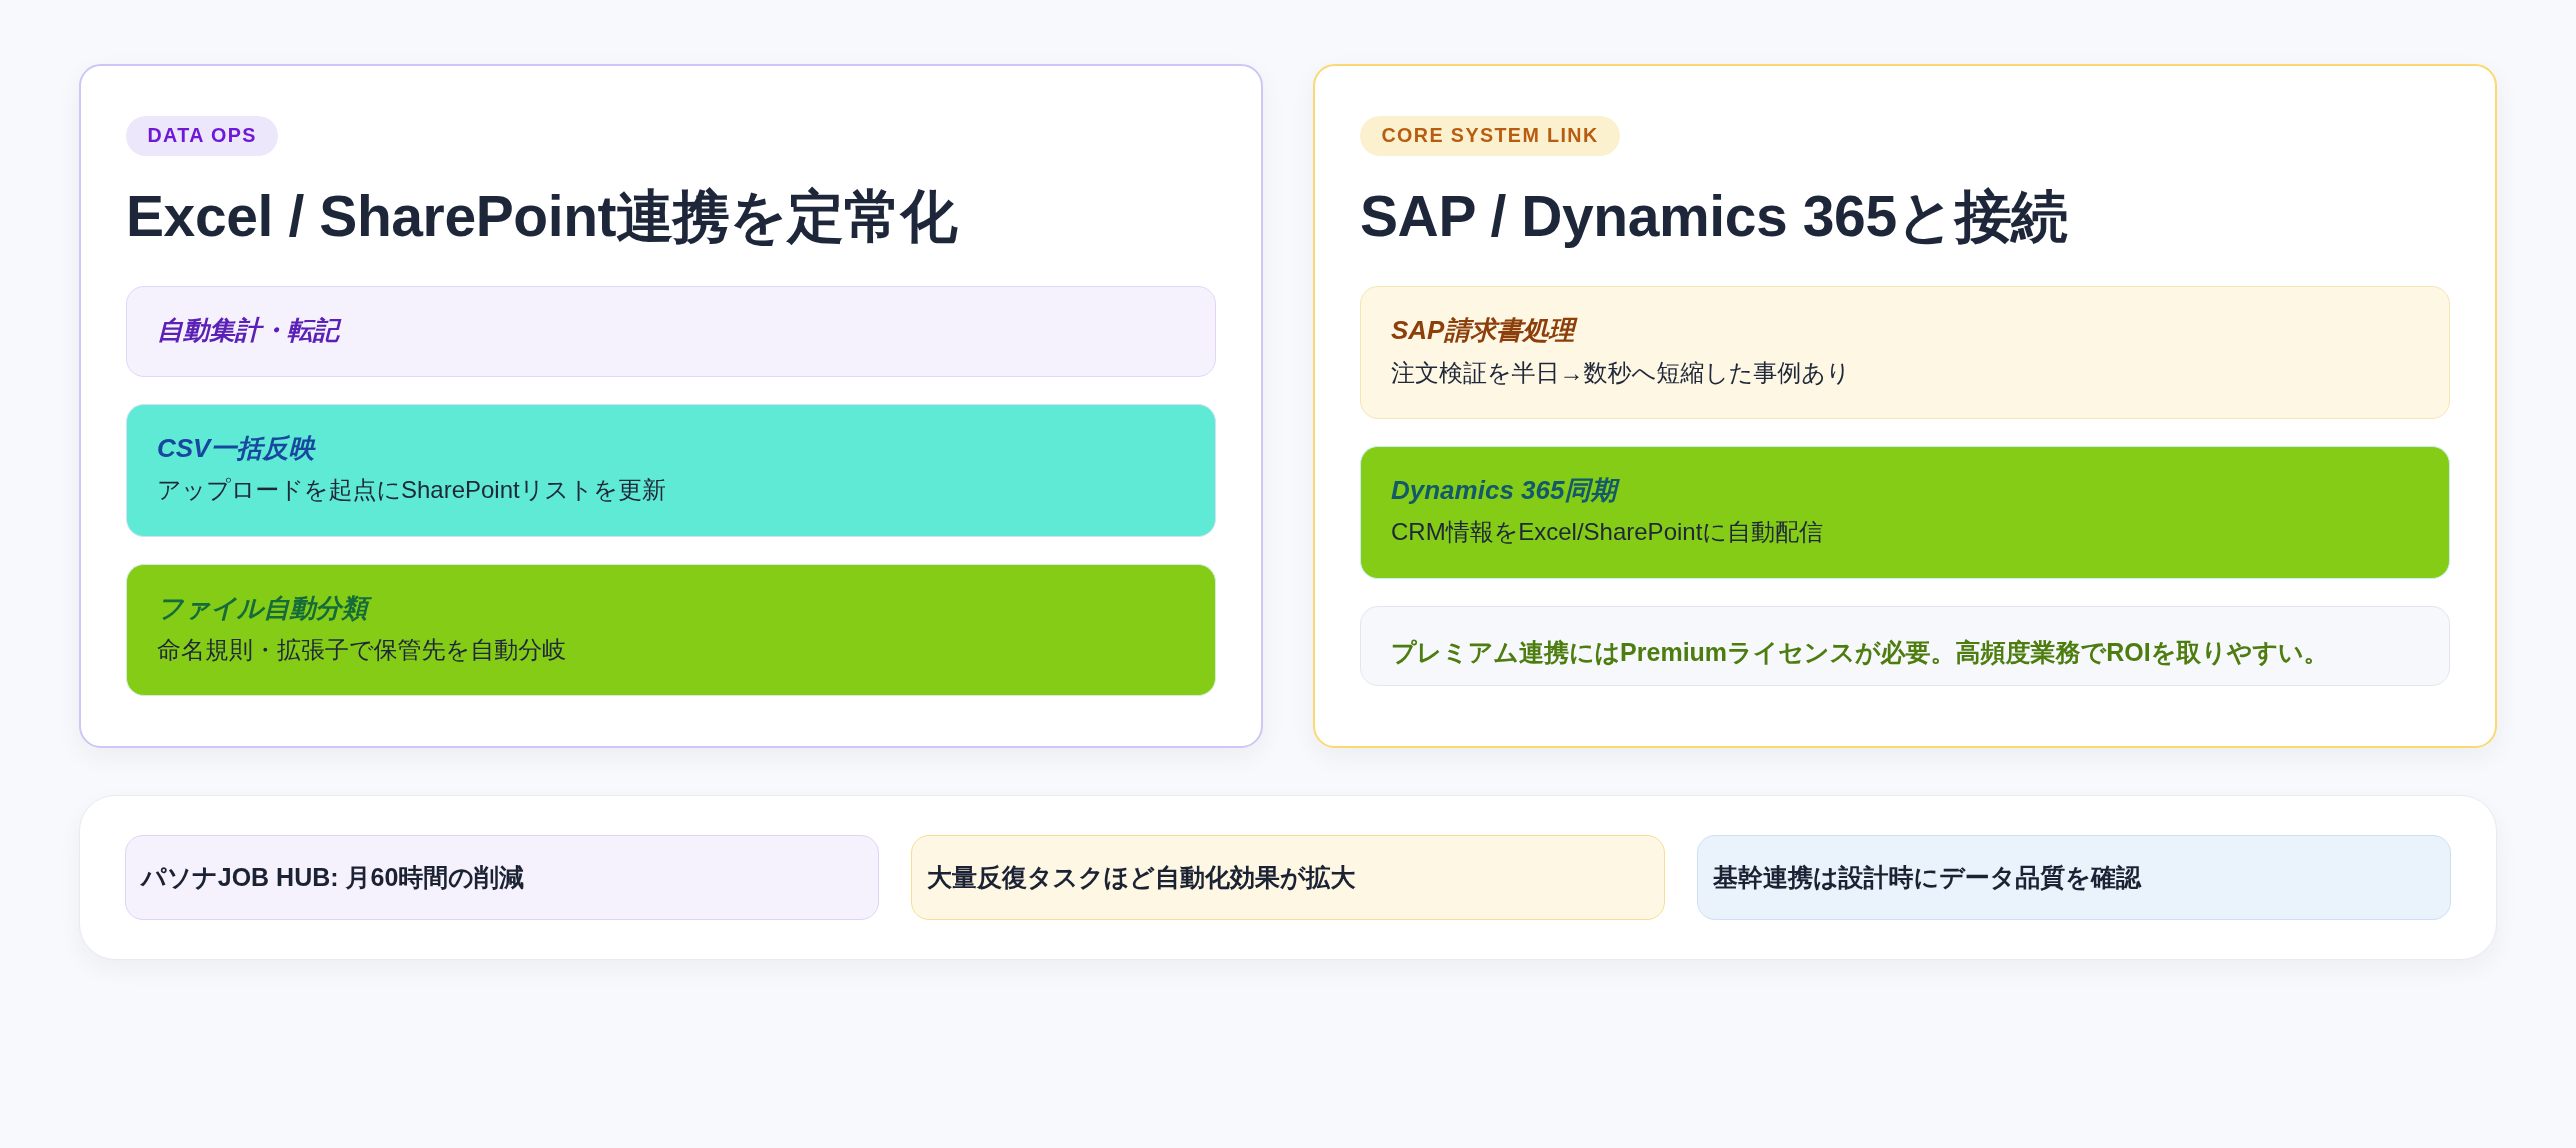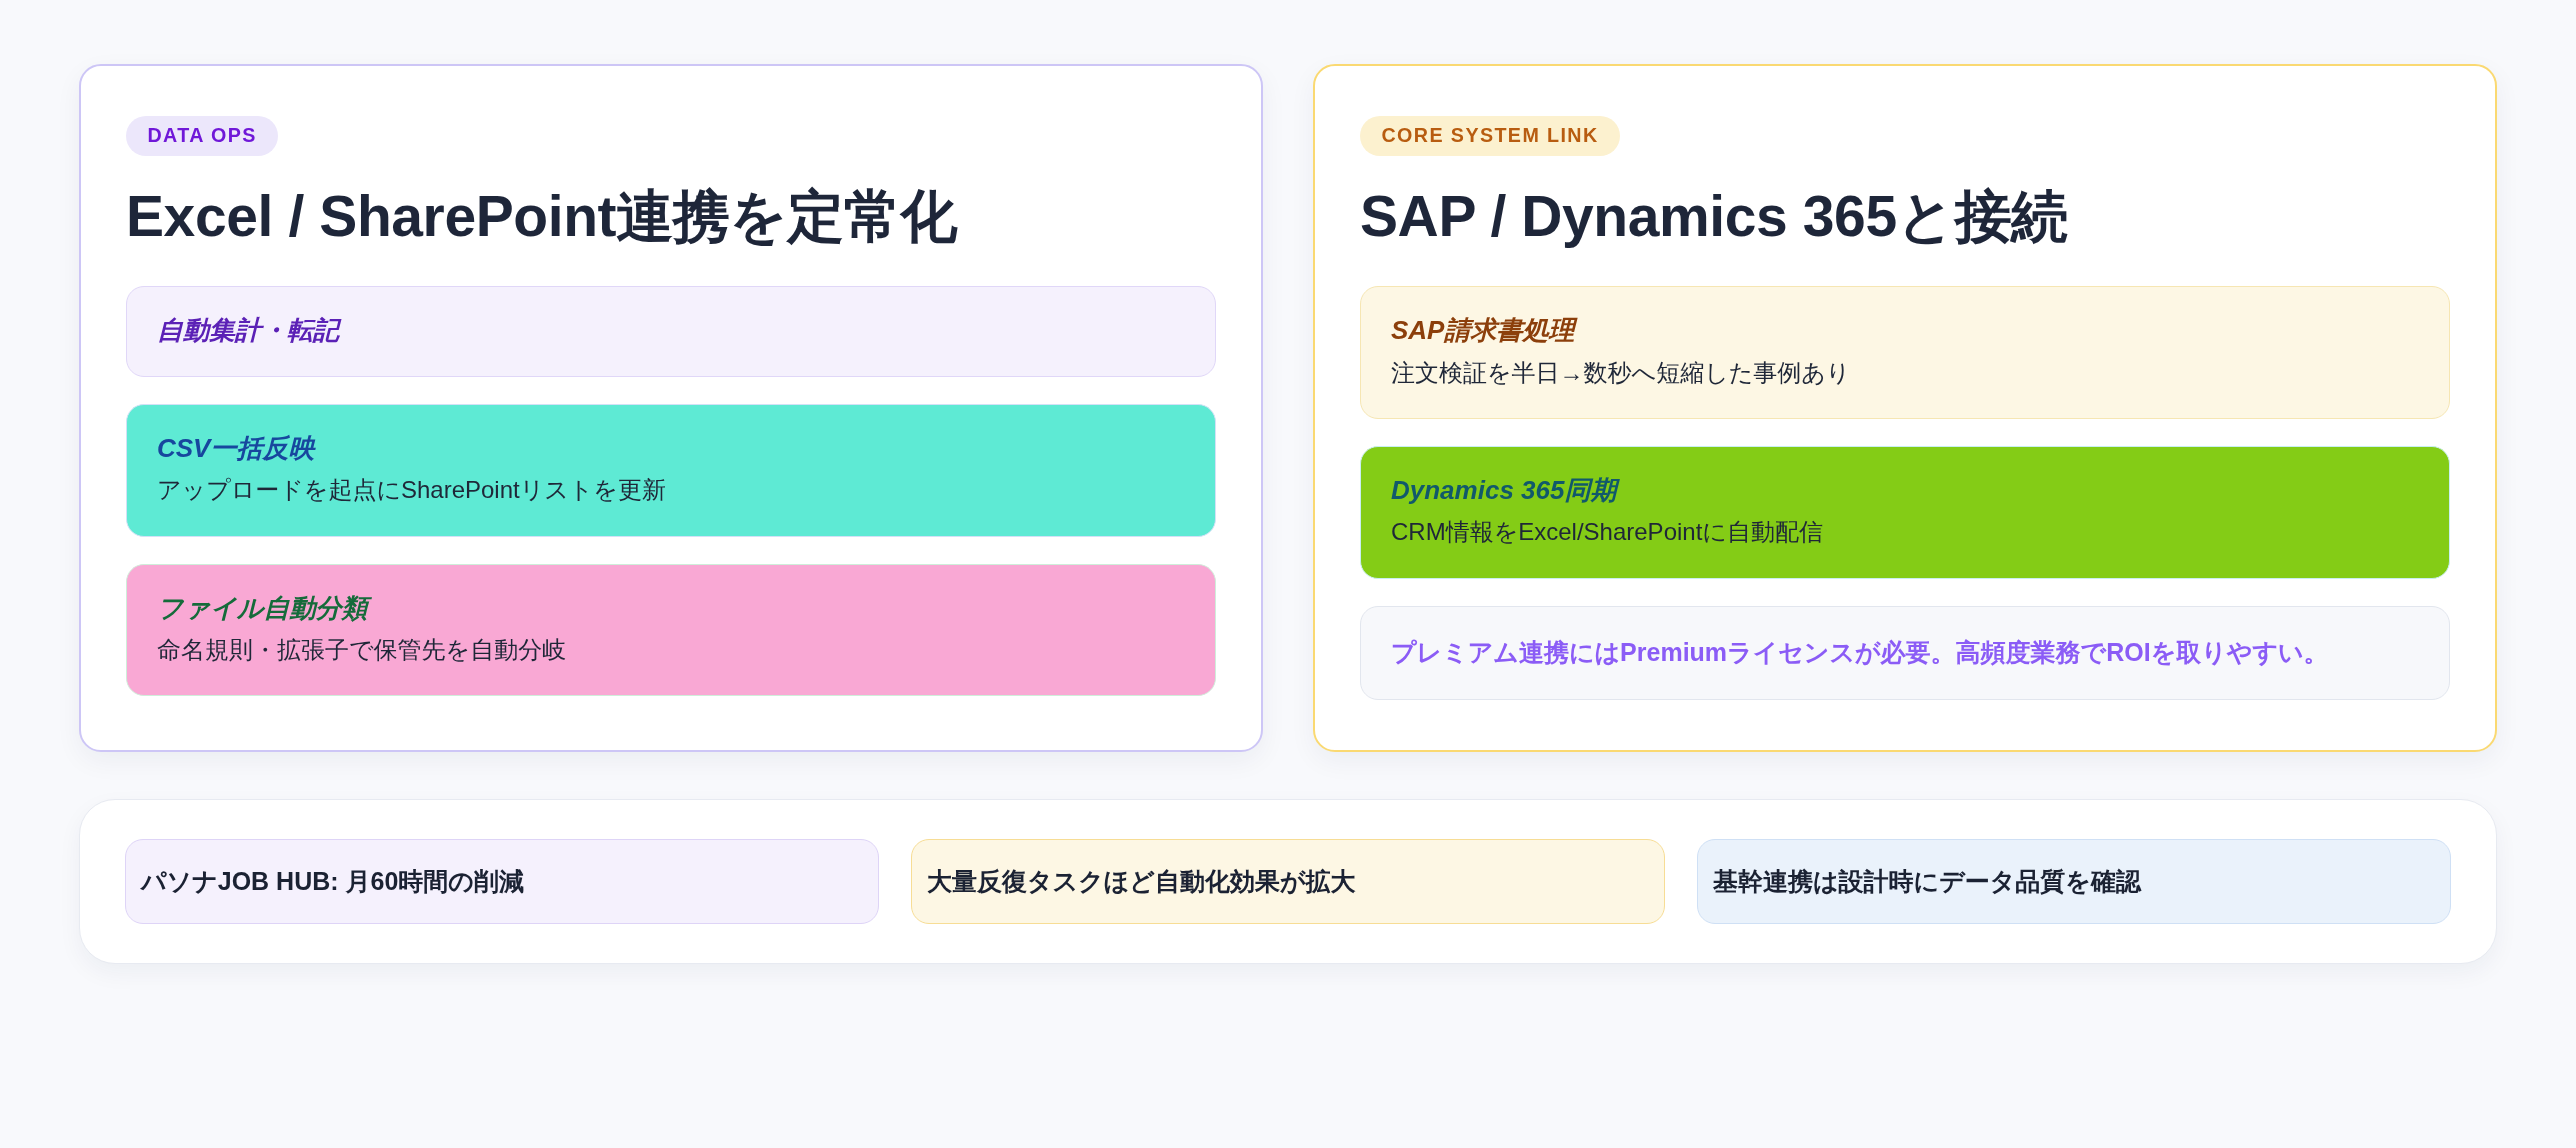--- a/index.html
+++ b/index.html
@@ -80,37 +80,37 @@
     line-height: 1.35;
   }
 
   
   .it-purple { background: #f5f1fd; border: 1.8px solid #e0d7f8; }
   .it-purple .item-title { color: #5b21b6; }
 
   .it-blue   { background: #5eead4; border: 1.8px solid #d3e1f6; }
   .it-blue   .item-title { color: #17479e; }
 
-  .it-green  { background: #f9a8d4; border: 1.8px solid #cfeeda; }
+  .it-green  { background: #84cc16; border: 1.8px solid #cfeeda; }
   .it-green  .item-title { color: #156b3a; }
 
   .it-amber  { background: #fdf7e4; border: 1.8px solid #f6e6b3; }
   .it-amber  .item-title { color: #8c3f0b; }
 
   .it-cyan   { background: #84cc16; border: 1.8px solid #c9eff1; }
   .it-cyan   .item-title { color: #11596b; }
 
   .note-box {
     background: #f7f8fb;
     border: 1.8px solid #e2e6ee;
     border-radius: 18px;
-    padding: 27px 30px 29px 30px;
+    padding: 27px 30px 15px 30px;
     font-size: 25px;
     font-weight: 700;
-    color: #8b5cf6;
+    color: #4d7c0f;
     line-height: 1.45;
   }
 
   
   .bottom-panel {
     margin-top: 47px;
     background: #ffffff;
     border: 1.8px solid #e7eaf1;
     border-radius: 36px;
     padding: 39px 45px;

